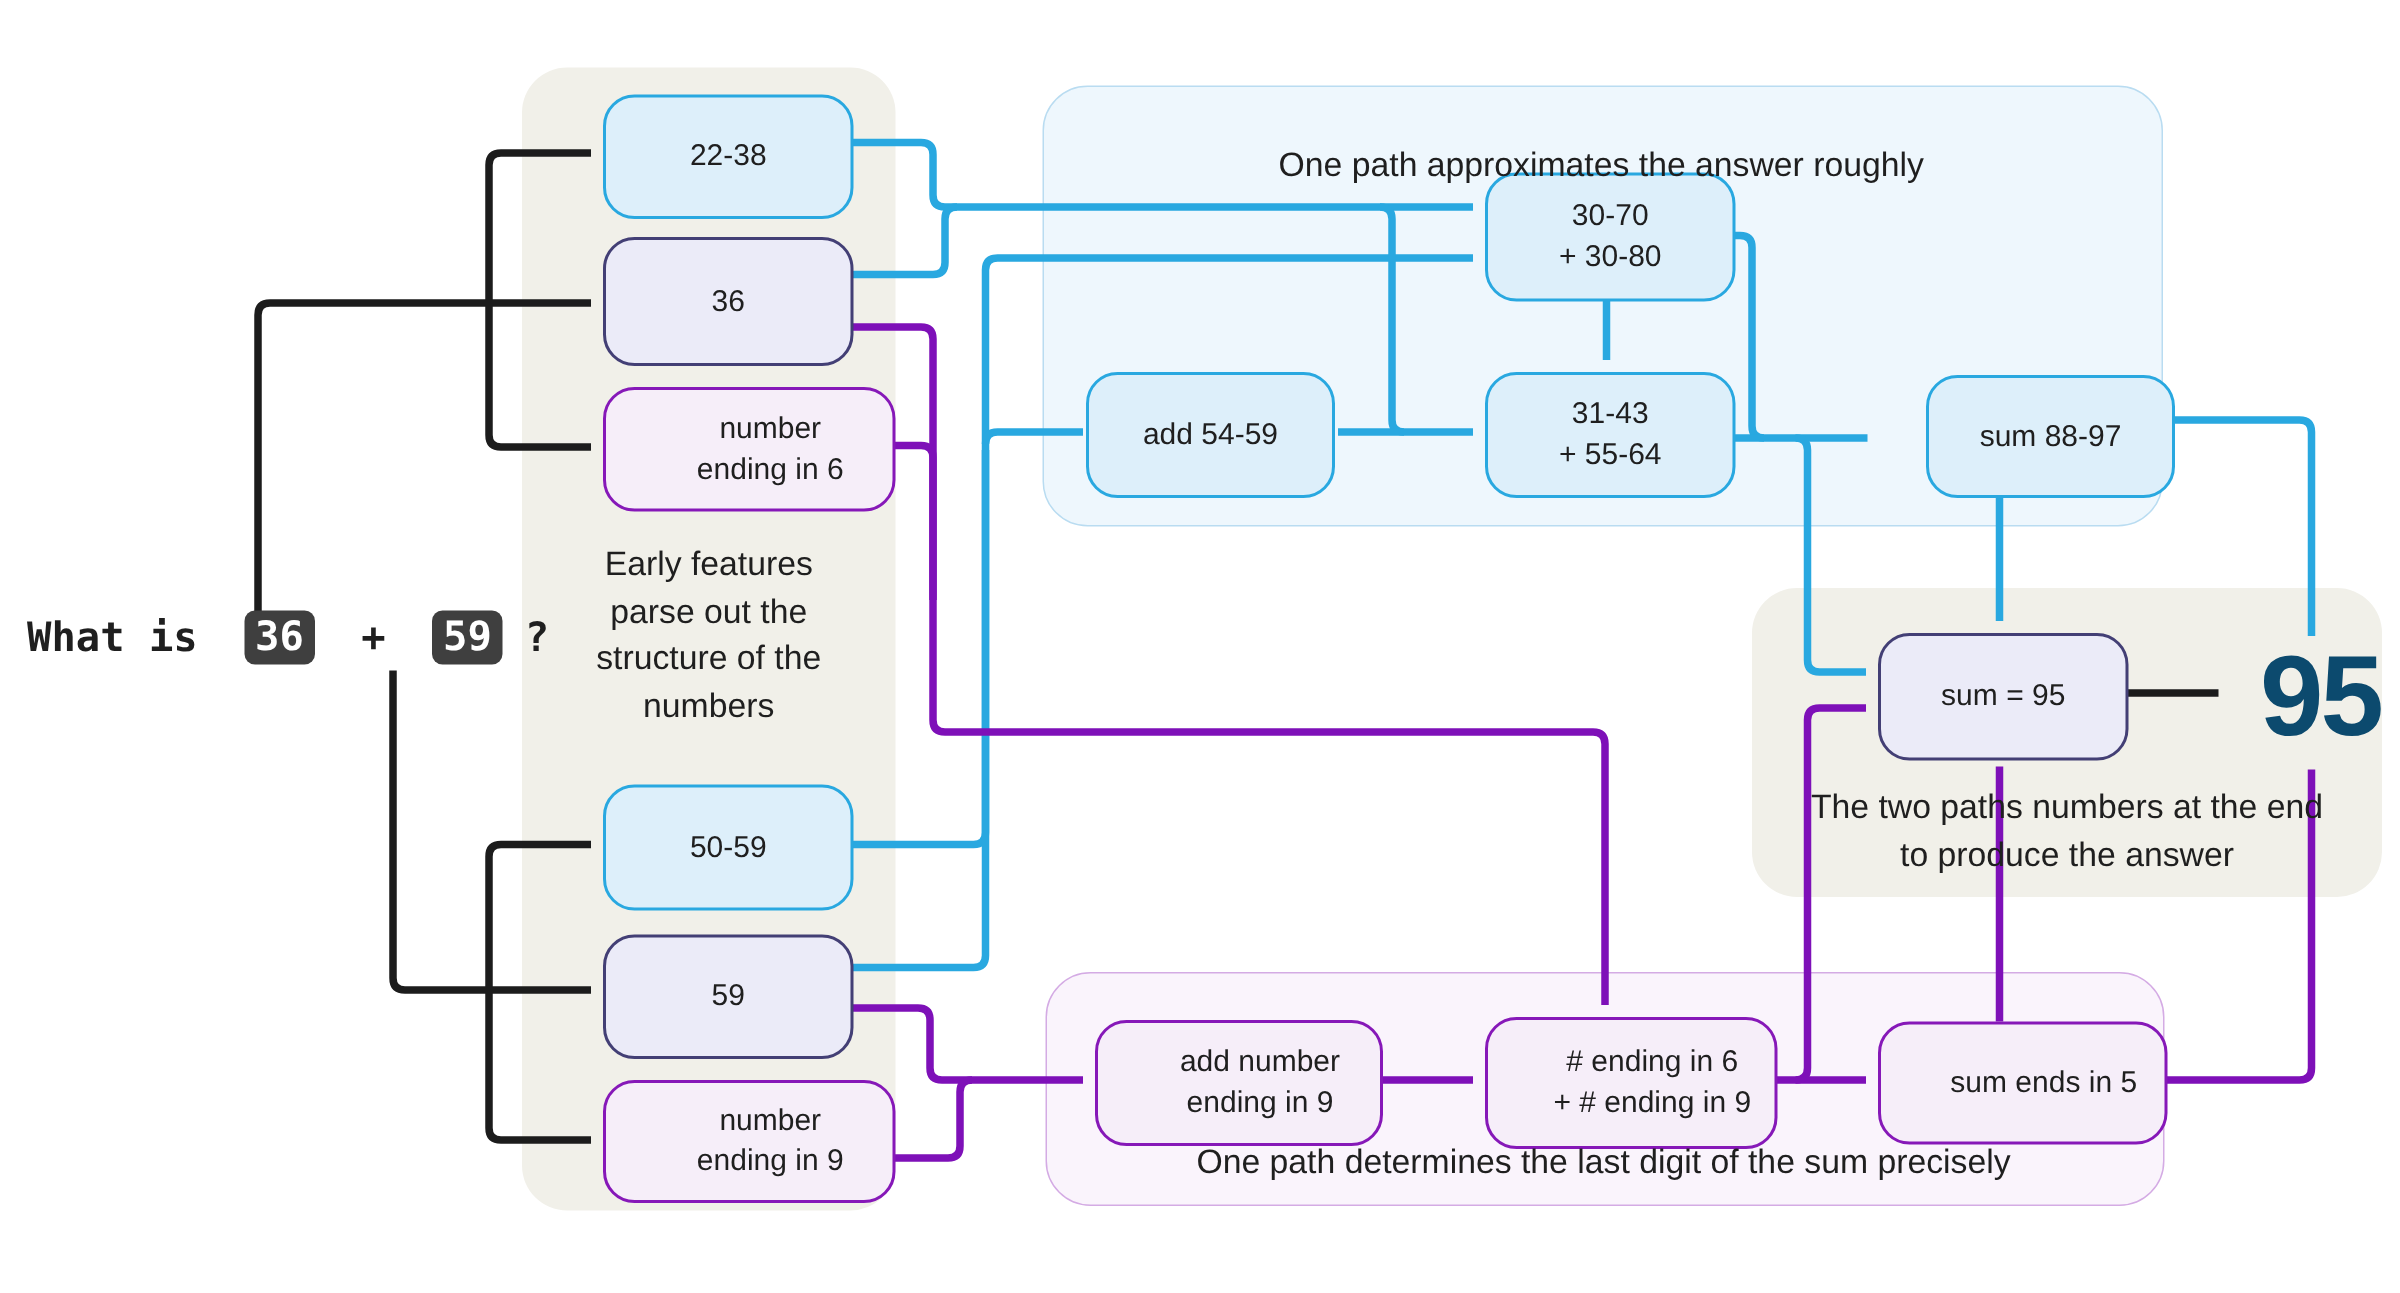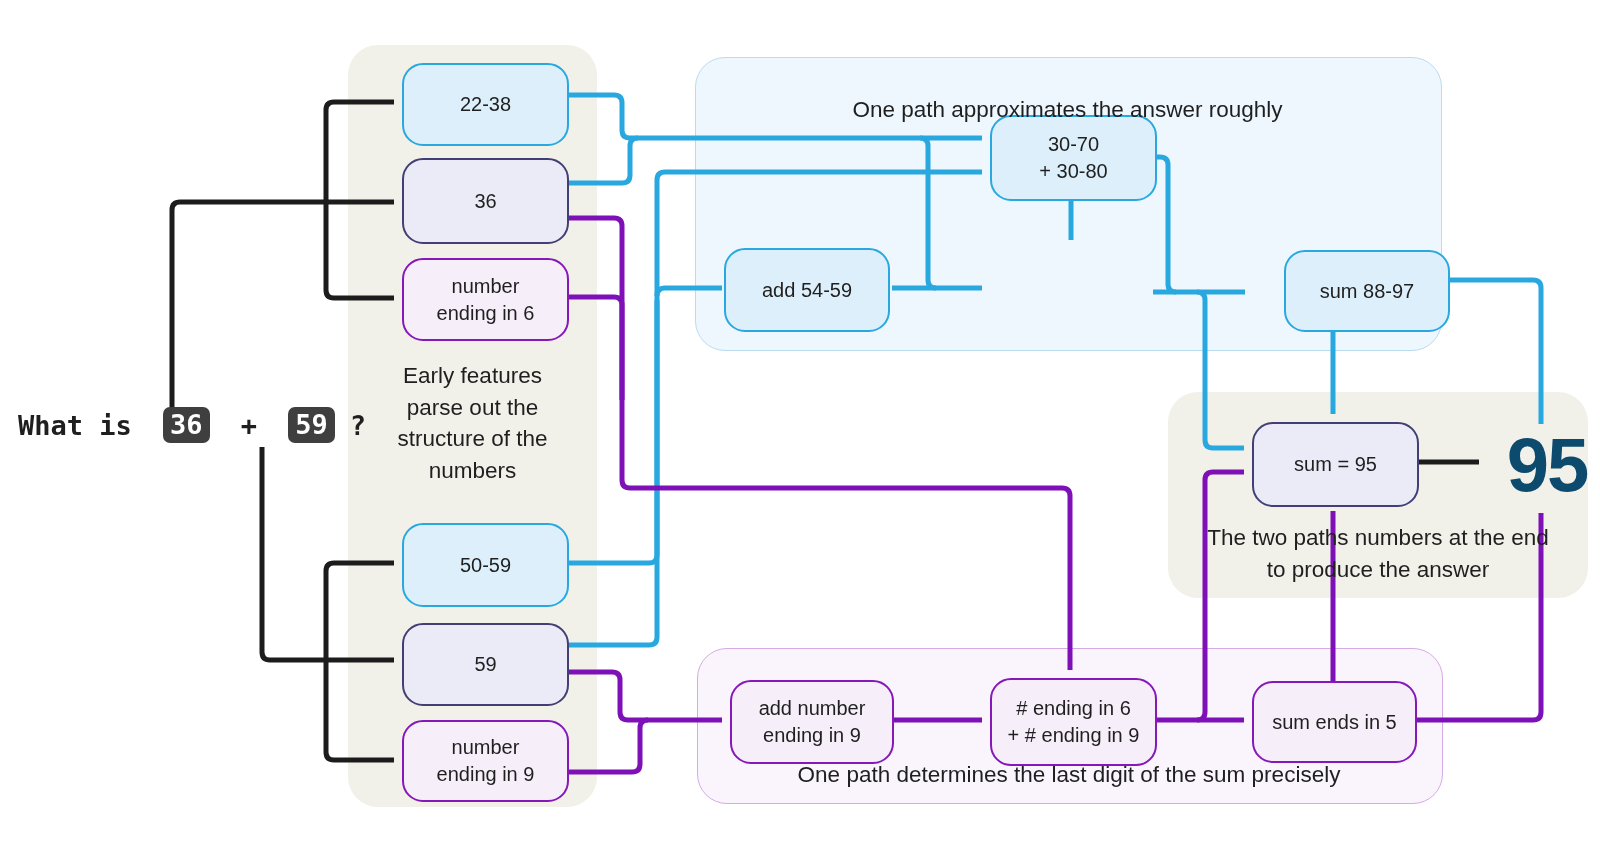--- a/index.html
+++ b/index.html
@@ -16,21 +16,21 @@
   .w-blue{stroke:var(--wire-blue,#29a8e0);}
   .w-purple{stroke:var(--wire-purple,#7e10b8);}
   .w-black{stroke:var(--wire-black,#1c1c1c);}
   .node{
     position:absolute;display:flex;align-items:center;justify-content:center;
     text-align:center;white-space:pre-line;font-size:20px;line-height:27px;
     border-radius:21px;z-index:3;
   }
   .blue{background:var(--box-blue-fill,#ddeffa);border:2.5px solid var(--box-blue-border,#29a8e0);}
   .navy{background:var(--box-navy-fill,#ebebf8);border:2px solid var(--box-navy-border,#433f75);}
-  .purple{background:var(--box-purple-fill,#f6eef9);border:2.5px solid var(--box-purple-border,#8618b8);}
+  .purple{background:var(--box-purple-fill,#f6eef9);border:2.5px solid var(--box-purple-border,#8618b8);padding-left:28px;}
   .caption{position:absolute;text-align:center;font-size:22.5px;line-height:31.5px;white-space:pre-line;z-index:3;}
   #answer{
     position:absolute;left:1494px;top:421px;width:106px;height:86px;
     display:flex;align-items:center;justify-content:center;
     font-size:76px;font-weight:bold;letter-spacing:-2px;z-index:3;color:#0c4a6e;
   }
   #question{
     position:absolute;left:18px;top:405px;height:40px;display:flex;align-items:center;
     font-family:"DejaVu Sans Mono", monospace;font-size:27px;font-weight:bold;white-space:pre;z-index:3;gap:14px;
   }
@@ -105,20 +105,22 @@
   <div class="node purple" style="left:402px;top:258px;width:163px;height:79px;">number
 ending in 6</div>
   <div class="node blue" style="left:402px;top:523px;width:163px;height:80px;">50-59</div>
   <div class="node navy" style="left:402px;top:623px;width:163px;height:79px;">59</div>
   <div class="node purple" style="left:402px;top:720px;width:163px;height:78px;">number
 ending in 9</div>
 
   <div class="node blue" style="left:990px;top:115px;width:163px;height:82px;">30-70
 + 30-80</div>
   <div class="node blue" style="left:724px;top:248px;width:162px;height:80px;">add 54-59</div>
+  <div class="node blue" style="left:990px;top:248px;width:163px;height:80px;">31-43
++ 55-64</div>
   <div class="node blue" style="left:1259px;top:250px;width:162px;height:78px;margin-left:25px;">sum 88-97</div>
 
   <div class="node purple" style="left:730px;top:680px;width:160px;height:80px;">add number
 ending in 9</div>
   <div class="node purple" style="left:990px;top:678px;width:163px;height:84px;"># ending in 6
 + # ending in 9</div>
   <div class="node purple" style="left:1252px;top:681px;width:161px;height:78px;">sum ends in 5</div>
 
   <div class="node navy" style="left:1252px;top:422px;width:163px;height:81px;">sum = 95</div>
   <div id="answer">95</div>

